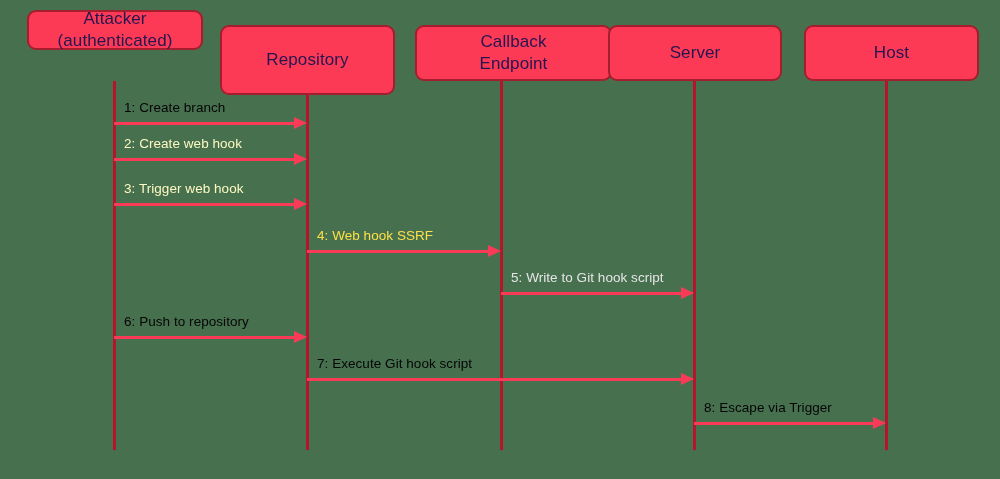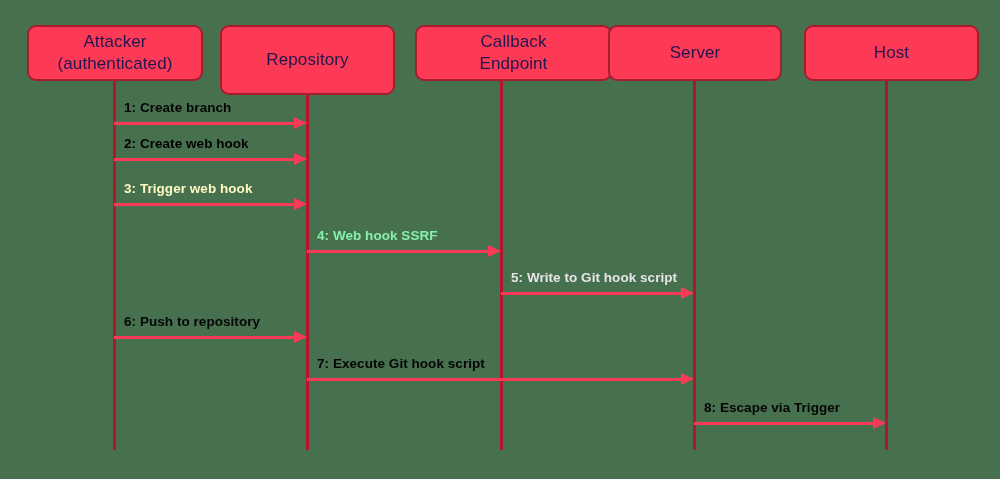--- a/index.html
+++ b/index.html
@@ -59,68 +59,68 @@
     border-top: 6.5px solid transparent;
     border-bottom: 6.5px solid transparent;
     border-left: 13px solid #fb3a58;
   }
   .msg-label {
     position: absolute;
     bottom: 7px;
     left: 10px;
     color: #050505;
     font-size: 13.5px;
-    font-weight: bold;
+    font-weight: normal;
     white-space: nowrap;
     letter-spacing: .05px;
   }
 </style>
 </head>
 <body>
 
 <div id="canvas">
 
   <div id="lifelines">
       <div class="lifeline" style="left: 113px; top: 81px; height: 369px; background: rgb(181, 20, 42);"></div>
       <div class="lifeline" style="left: 306px; top: 81px; height: 369px; background: rgb(181, 20, 42);"></div>
       <div class="lifeline" style="left: 500px; top: 81px; height: 369px; background: rgb(181, 20, 42);"></div>
       <div class="lifeline" style="left: 693px; top: 81px; height: 369px; background: rgb(181, 20, 42);"></div>
       <div class="lifeline" style="left: 885px; top: 81px; height: 369px; background: rgb(181, 20, 42);"></div>
     </div>
 
   <div id="participants">
-      <div class="participant" style="left: 27px; top: 25px; width: 176px; height: 56px;">Attacker
+      <div class="participant" style="left: 27px; top: 10px; width: 176px; height: 40px;">Attacker
 (authenticated)</div>
       <div class="participant" style="left: 220px; top: 25px; width: 175px; height: 70px;">Repository</div>
       <div class="participant" style="left: 415px; top: 25px; width: 197px; height: 56px;">Callback
 Endpoint</div>
       <div class="participant" style="left: 608px; top: 25px; width: 174px; height: 56px;">Server</div>
       <div class="participant" style="left: 804px; top: 25px; width: 175px; height: 56px;">Host</div>
     </div>
 
   <div id="messages">
       <div class="message" style="left: 114px; top: 122px; width: 193px;">
         <div class="msg-line" style="width: 182px; background: rgb(251, 58, 88);"></div>
         <div class="msg-head" style="left: 180px; border-left-color: rgb(251, 58, 88);"></div>
         <div class="msg-label" style="color: rgb(5, 5, 5);">1: Create branch</div>
       </div>
       <div class="message" style="left: 114px; top: 158px; width: 193px;">
         <div class="msg-line" style="width: 182px; background: rgb(251, 58, 88);"></div>
         <div class="msg-head" style="left: 180px; border-left-color: rgb(251, 58, 88);"></div>
-        <div class="msg-label" style="color: #000000;">2: Create web hook</div>
+        <div class="msg-label" style="color: #fef9c3;">2: Create web hook</div>
       </div>
       <div class="message" style="left: 114px; top: 203px; width: 193px;">
         <div class="msg-line" style="width: 182px; background: rgb(251, 58, 88);"></div>
         <div class="msg-head" style="left: 180px; border-left-color: rgb(251, 58, 88);"></div>
         <div class="msg-label" style="color: #fef9c3; margin-top: 44px;">3: Trigger web hook</div>
       </div>
       <div class="message" style="left: 307px; top: 250px; width: 194px;">
         <div class="msg-line" style="width: 183px; background: rgb(251, 58, 88);"></div>
         <div class="msg-head" style="left: 181px; border-left-color: rgb(251, 58, 88);"></div>
-        <div class="msg-label" style="color: #86efac;">4: Web hook SSRF</div>
+        <div class="msg-label" style="color: #fde047;">4: Web hook SSRF</div>
       </div>
       <div class="message" style="left: 501px; top: 292px; width: 193px;">
         <div class="msg-line" style="width: 182px; background: rgb(251, 58, 88);"></div>
         <div class="msg-head" style="left: 180px; border-left-color: rgb(251, 58, 88);"></div>
         <div class="msg-label" style="color: #e5e5e5;">5: Write to Git hook script</div>
       </div>
       <div class="message" style="left: 114px; top: 336px; width: 193px;">
         <div class="msg-line" style="width: 182px; background: rgb(251, 58, 88);"></div>
         <div class="msg-head" style="left: 180px; border-left-color: rgb(251, 58, 88);"></div>
         <div class="msg-label" style="color: rgb(5, 5, 5); text-align: right;">6: Push to repository</div>

